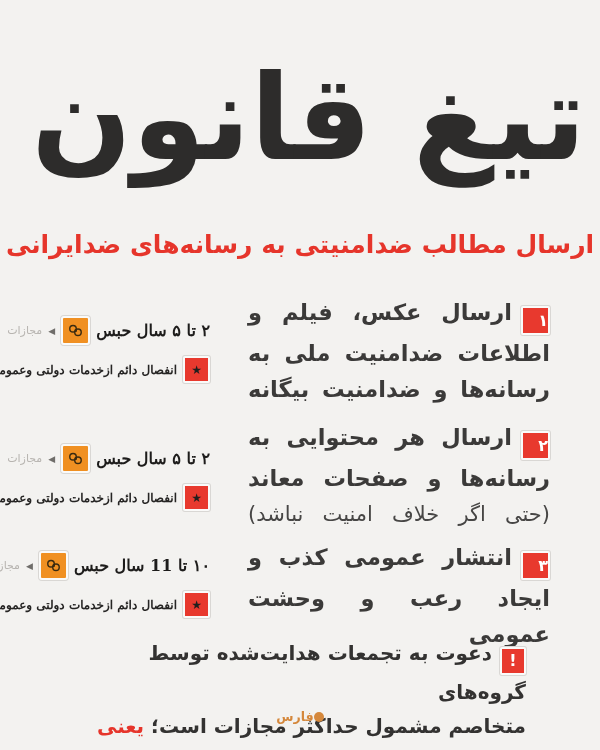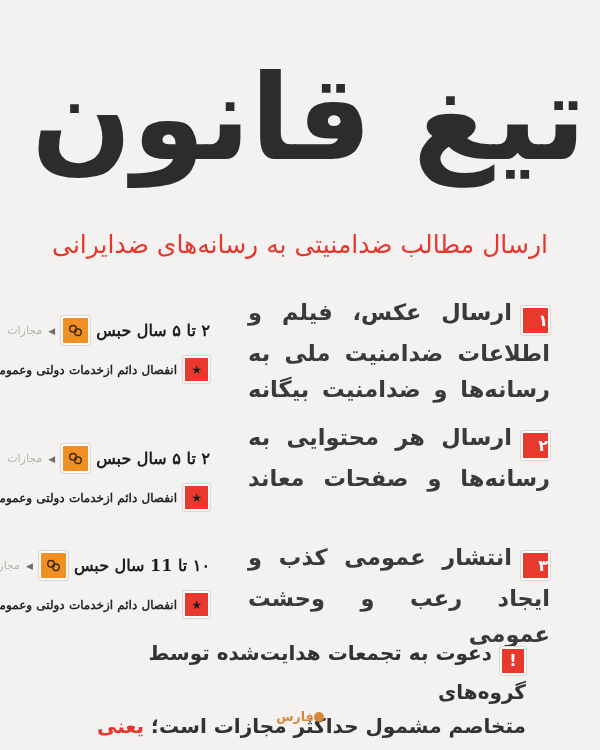--- a/index.html
+++ b/index.html
@@ -9,21 +9,21 @@
     font-family:"DejaVu Sans",sans-serif;direction:rtl;
   }
   
   .title{
     position:absolute;top:28px;left:0;right:14px;height:180px;
     text-align:center;font-size:118px;line-height:180px;
     font-weight:900;color:#2d2c2b;letter-spacing:-2px;white-space:nowrap;margin-left:36px;
   }
   .subtitle{
     position:absolute;top:230px;left:0;right:0;
-    text-align:center;font-size:25px;font-weight:400;color:#e6352b;
+    text-align:center;font-size:25px;font-weight:700;color:#e6352b;
   }
   
   .item{position:absolute;right:50px;left:26px;display:flex;direction:rtl;}
   .item-1{top:294px;} .item-2{top:419px;} .item-3{top:539px;}
   .item-main{width:302px;flex:none;margin-left:32px;}
   .item-line{
     font-size:22.5px;line-height:36px;color:#3b3a39;font-weight:700;
     text-align:justify;text-align-last:justify;
   }
   .item-line.light{font-weight:400;color:#474645;font-size:21px;}
@@ -116,20 +116,21 @@
         <span class="star-box">★</span>
         <span class="dismissal">انفصال دائم ازخدمات دولتی وعمومی.</span>
       </div>
     </div>
   </div>
 
   <div class="item item-2">
     <div class="item-main">
       <div class="item-line"><span class="num-badge">۲</span><span>ارسال هر محتوایی به</span></div>
       <div class="item-line">رسانه‌ها و صفحات معاند</div>
+      <div class="item-line light">(حتی اگر خلاف امنیت نباشد)</div>
     </div>
     <div class="punish">
       <div class="p-row">
         <span class="prison">۲ تا ۵ سال حبس</span>
         <span class="icon-box">
           <svg width="17" height="17" viewBox="0 0 24 24">
               <g fill="none" stroke="#3a2a10" stroke-width="2">
                 <circle cx="8.5" cy="9.5" r="4.6"></circle>
                 <circle cx="15.5" cy="14.5" r="4.6"></circle>
                 <rect x="11" y="10.7" width="3" height="3" fill="#3a2a10" stroke="none"></rect>

